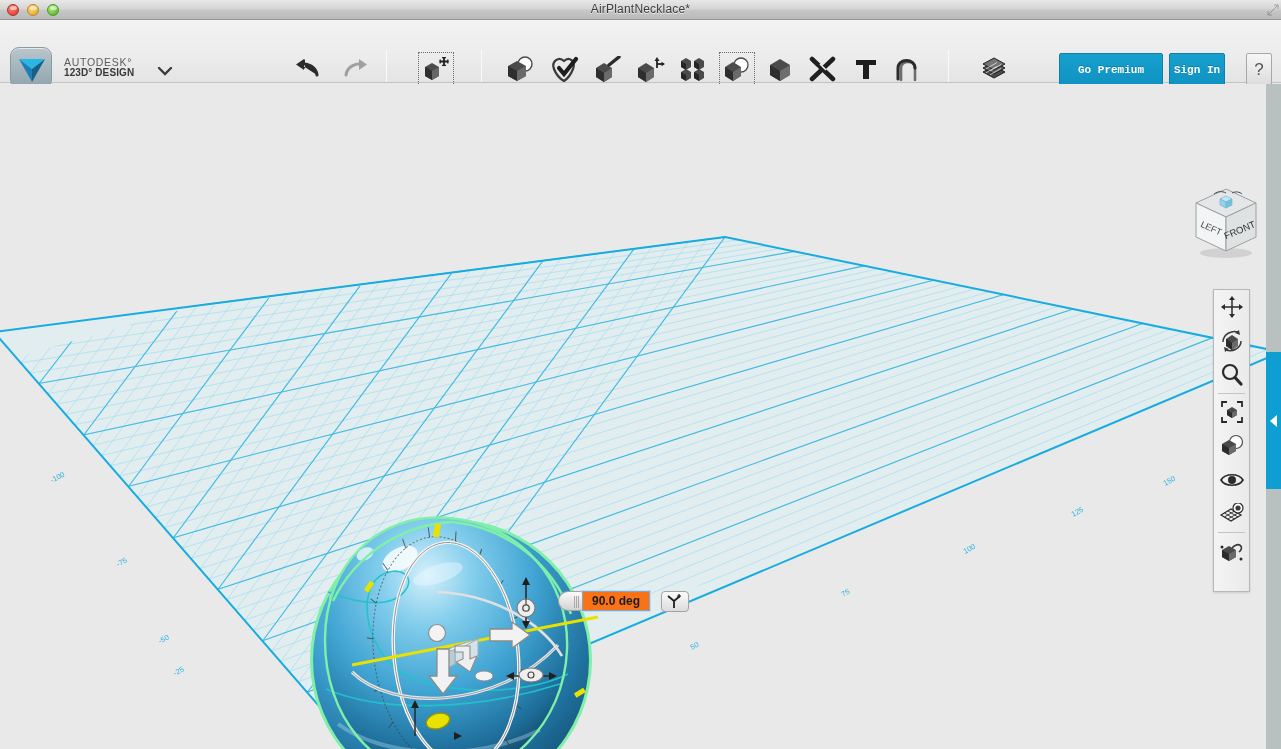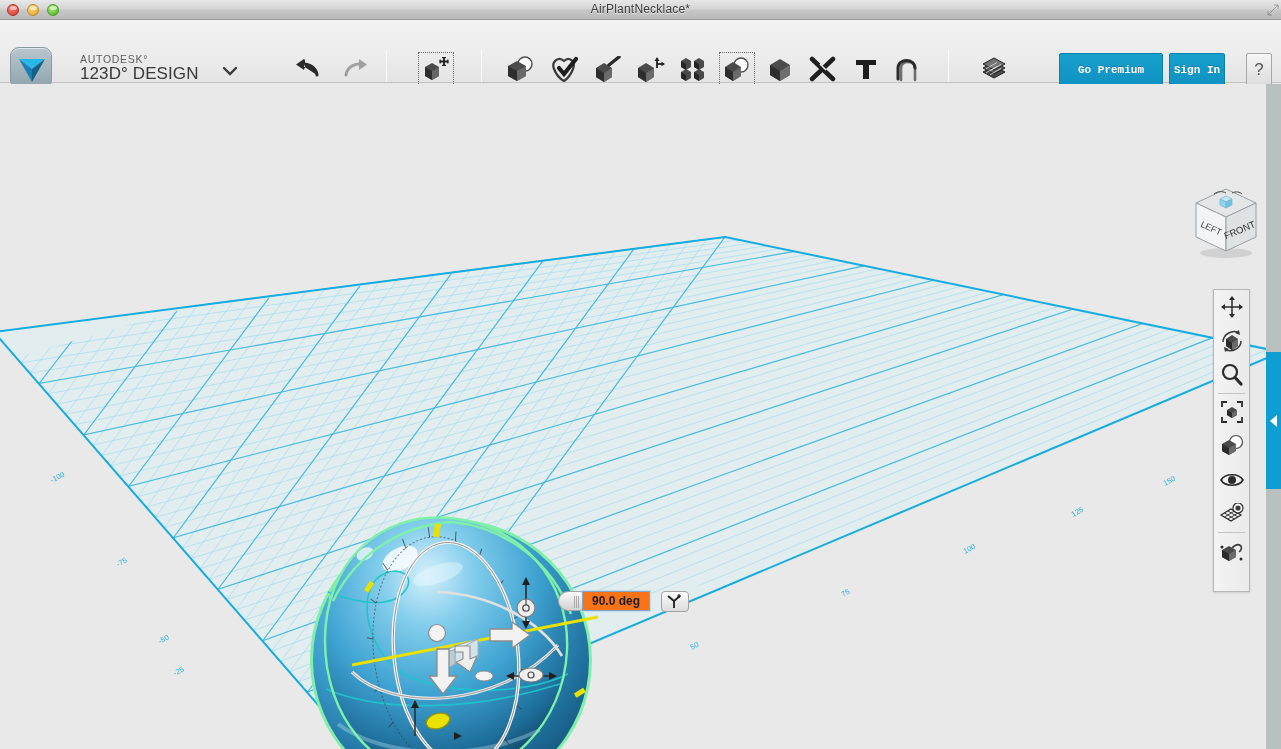--- a/index.html
+++ b/index.html
@@ -40,23 +40,23 @@
     background:linear-gradient(to bottom,#f2f2f2 0%,#ececec 60%,#e4e4e4 100%);
     border-bottom:1px solid #c3c3c3;
   }
   .brand { position:absolute; left:10px; top:27px; display:flex; align-items:center; }
   .logo {
     width:42px; height:42px; border-radius:9px;
     background:linear-gradient(to bottom,#b9c6cc,#8fa3ac);
     border:1px solid #8b9aa2; position:relative; overflow:hidden;
     box-shadow:inset 0 1px 0 rgba(255,255,255,.6);
   }
-  .brand-text { margin-left:28px; line-height:1.05; }
+  .brand-text { margin-left:12px; line-height:1.05; }
   .brand-top { font-size:10.5px; color:#5d5d5d; letter-spacing:.7px; }
-  .brand-bot { font-size:17px; color:#39393a; font-weight:normal; letter-spacing:.1px; }
+  .brand-bot { font-size:10px; color:#39393a; font-weight:bold; letter-spacing:.1px; }
   .brand-caret { margin-left:22px; margin-top:6px; }
 
   .tsep { position:absolute; top:30px; width:1px; height:32px;
           background:#c9c9c9; border-right:1px solid #fafafa; }
 
   .tbtn {
     position:absolute; top:32px; width:36px; height:34px;
     display:flex; align-items:center; justify-content:center;
     cursor:default;
   }

